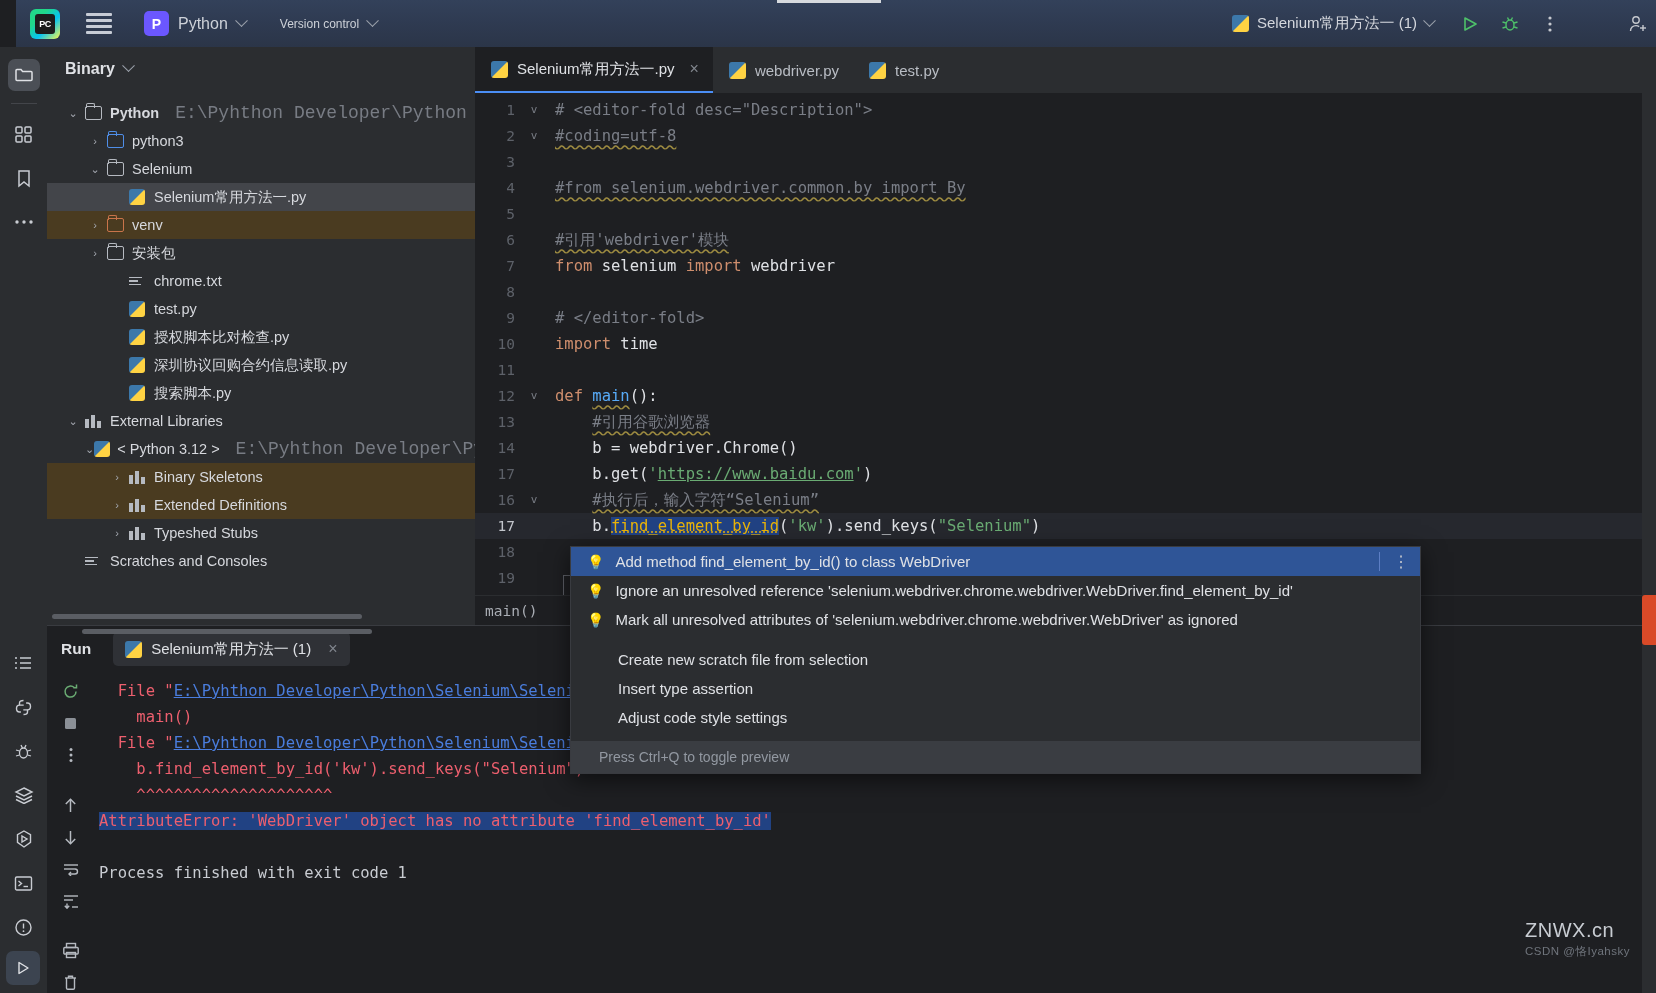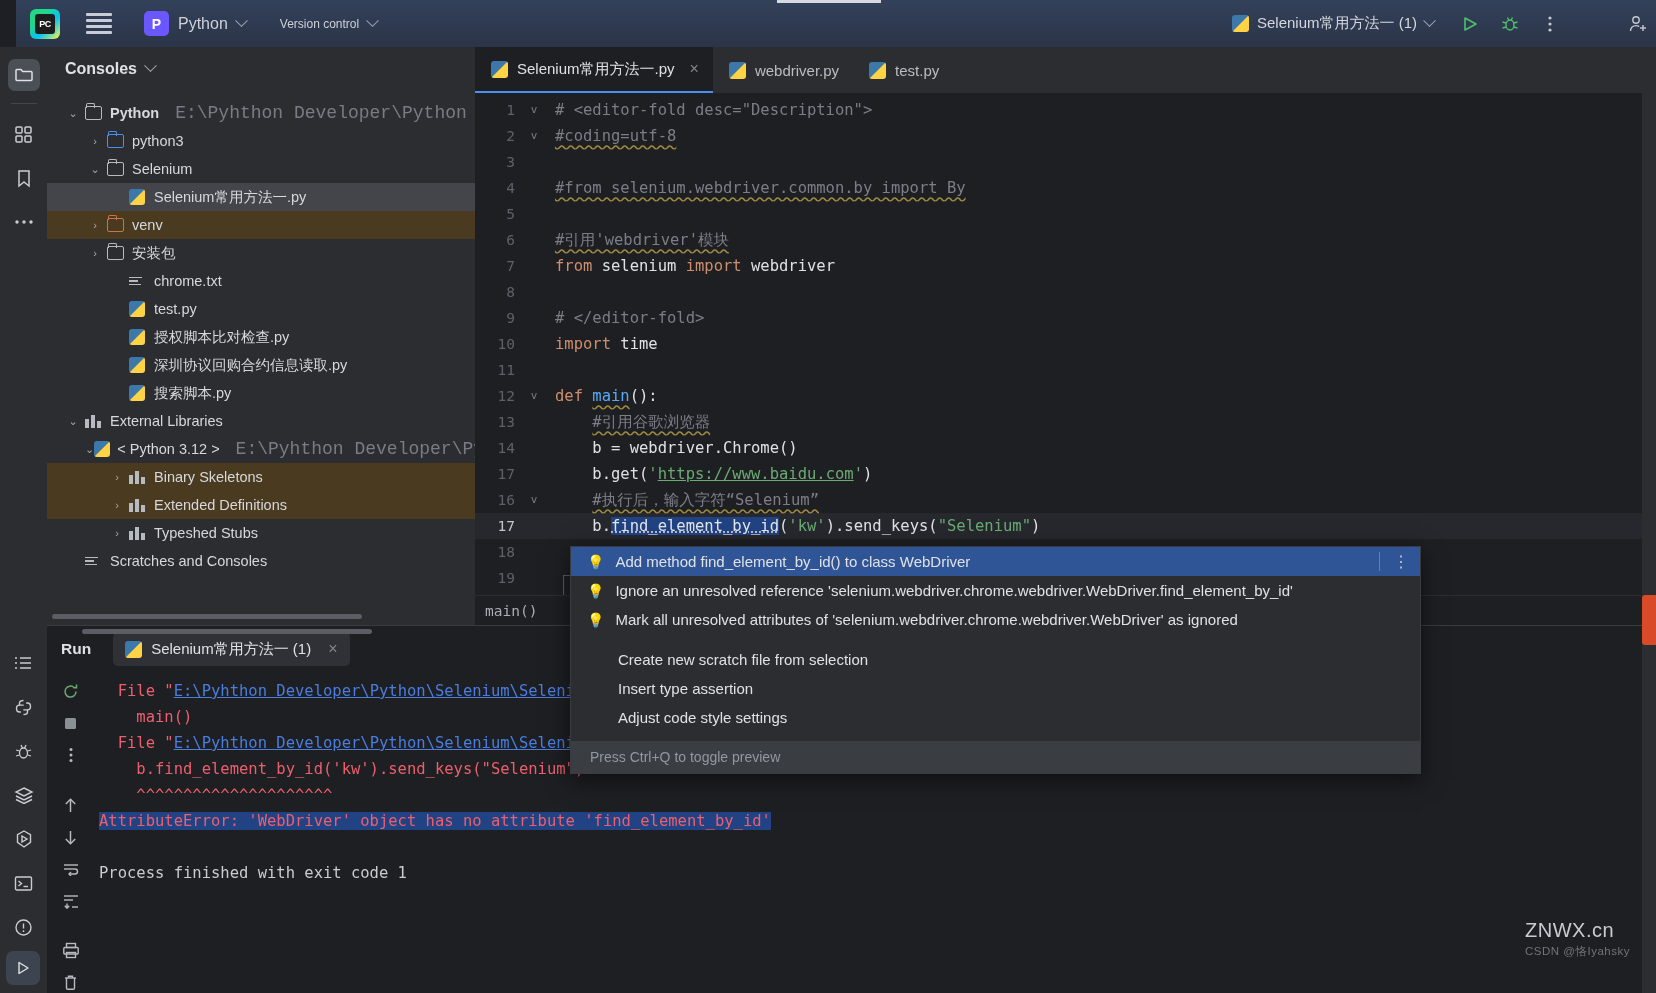--- a/index.html
+++ b/index.html
@@ -89,21 +89,21 @@
   .code{ position:relative; font-family:"DejaVu Sans Mono","Liberation Mono",monospace; font-size:15.5px; line-height:26px; padding-top:4px;}
   .cl{ height:26px; display:flex; align-items:center; white-space:pre;}
   .gut{ width:48px; text-align:right; color:#5d6169; padding-right:8px; flex:0 0 48px; font-size:14.5px;}
   .cl.cur .gut{ color:#c3c6cc;}
   .fold{ width:22px; flex:0 0 22px; text-align:center; color:#787c84; font-size:11px;}
   .src{ padding-left:10px; }
   .cl.cur{ background:#26282e;}
   .kw{ color:#cf8e6d;} .fn{ color:#57aaf7;} .str{ color:#6aab73;} .cmt{ color:#7a7e87;}
   .wavy{ text-decoration:underline; text-decoration-style:wavy; text-decoration-color:#9c8a40; text-underline-offset:3px;}
   .lnk{ color:#6aab73; text-decoration:underline;}
-  .selbg{ background:#214283; color:#e5e5e5; text-decoration:underline; text-decoration-style:dotted;margin-top:12px;}
+  .selbg{ background:#214283; color:#eab308; text-decoration:underline; text-decoration-style:dotted;margin-top:12px;}
   .bulb-gutter{ position:absolute; left:88px; top:482px; width:44px; height:46px; border:1px solid #5c5f66; background:#1e1f22;
      display:flex; align-items:center; gap:2px; padding-left:4px;}
   .bulb{ width:13px;height:17px; position:relative;}
   .bulb::before{ content:"💡"; font-size:14px; position:absolute; left:-1px; top:-2px;}
   .breadcrumb{ position:absolute; left:0; bottom:0; width:1181px; height:30px; background:#1e1f22;
      display:flex; align-items:center; padding-left:10px; font-size:14.5px; color:#a9adb4;
      font-family:"DejaVu Sans Mono","Liberation Mono",monospace; border-top:1px solid #2b2d30;}
 
   
   .runpanel{ position:absolute; left:47px; top:625px; width:1609px; height:368px; background:#1e1f22; border-top:1px solid #393b40;}
@@ -125,21 +125,21 @@
   
   .popup{ position:absolute; left:570px; top:546px; width:851px; height:228px; background:#2b2d30;
      border:1px solid #393b40; box-shadow:0 6px 22px rgba(0,0,0,.55); z-index:50;}
   .pop-item{ height:29px; display:flex; align-items:center; padding:0 10px 0 16px; font-size:15px; color:#dfe1e5; cursor:pointer; gap:11px;}
   .pop-item.sel{ background:#2f5597;}
   .pop-item .b{ font-size:14px;}
   .pop-item .dots{ margin-left:auto; color:#c3c6cc; font-size:16px; letter-spacing:1px;}
   .pop-sep{ height:11px;}
   .pop-plain{ height:29px; display:flex; align-items:center; padding-left:47px; font-size:15px; color:#dfe1e5; cursor:pointer;}
   .pop-foot{ position:absolute; left:0; bottom:0; width:849px; height:32px; background:#3a3d42;
-     display:flex; align-items:center; padding-left:19px; font-size:14px; color:#9298a1;}
+     display:flex; align-items:center; padding-left:28px; font-size:14px; color:#9298a1;}
   .sel-divider{ position:absolute; right:40px; top:5px; width:1px; height:19px; background:#5c7ec4;}
 
   
   .right-strip{ position:absolute; right:0; top:47px; width:14px; height:946px; background:#2b2d30;}
   .right-tabnub{ position:absolute; right:0; top:595px; width:14px; height:50px; background:#d94a28; border-radius:3px 0 0 3px;}
   .watermark{ position:absolute; right:26px; bottom:34px; font-size:20px; color:#c8ccd2; letter-spacing:.5px;}
   .watermark small{ display:block; text-align:right; font-size:11.5px; color:#6f747c; margin-top:2px;}
   .bottom-run{ position:absolute; left:6px; bottom:8px; width:34px;height:34px; border-radius:7px; background:#3c4450;
      display:flex; align-items:center; justify-content:center;}
   svg{ display:block; }
@@ -307,21 +307,21 @@
       <div class="bottom-run">
         <svg width="16" height="16" viewBox="0 0 16 16">
             <path d="M4 2.5 L13 8 L4 13.5 Z" fill="none" stroke="#dfe1e5" stroke-width="1.4" stroke-linejoin="round"></path>
           </svg>
       </div>
     </div>
   </div>
 
   <div class="project">
     <div class="project-head">
-      <span class="t">Consoles</span>
+      <span class="t">Binary</span>
       <span class="chev"></span>
     </div>
     <div class="tree" id="tree">
         <div class="row bold" style="padding-left: 16px;">
           <span class="arrow">⌄</span>
           <span class="ico">
             <span class="folder"></span>
           </span>
           <span class="lbl">Python</span>
           <span class="sub">E:\Pyhthon Developer\Python</span>

